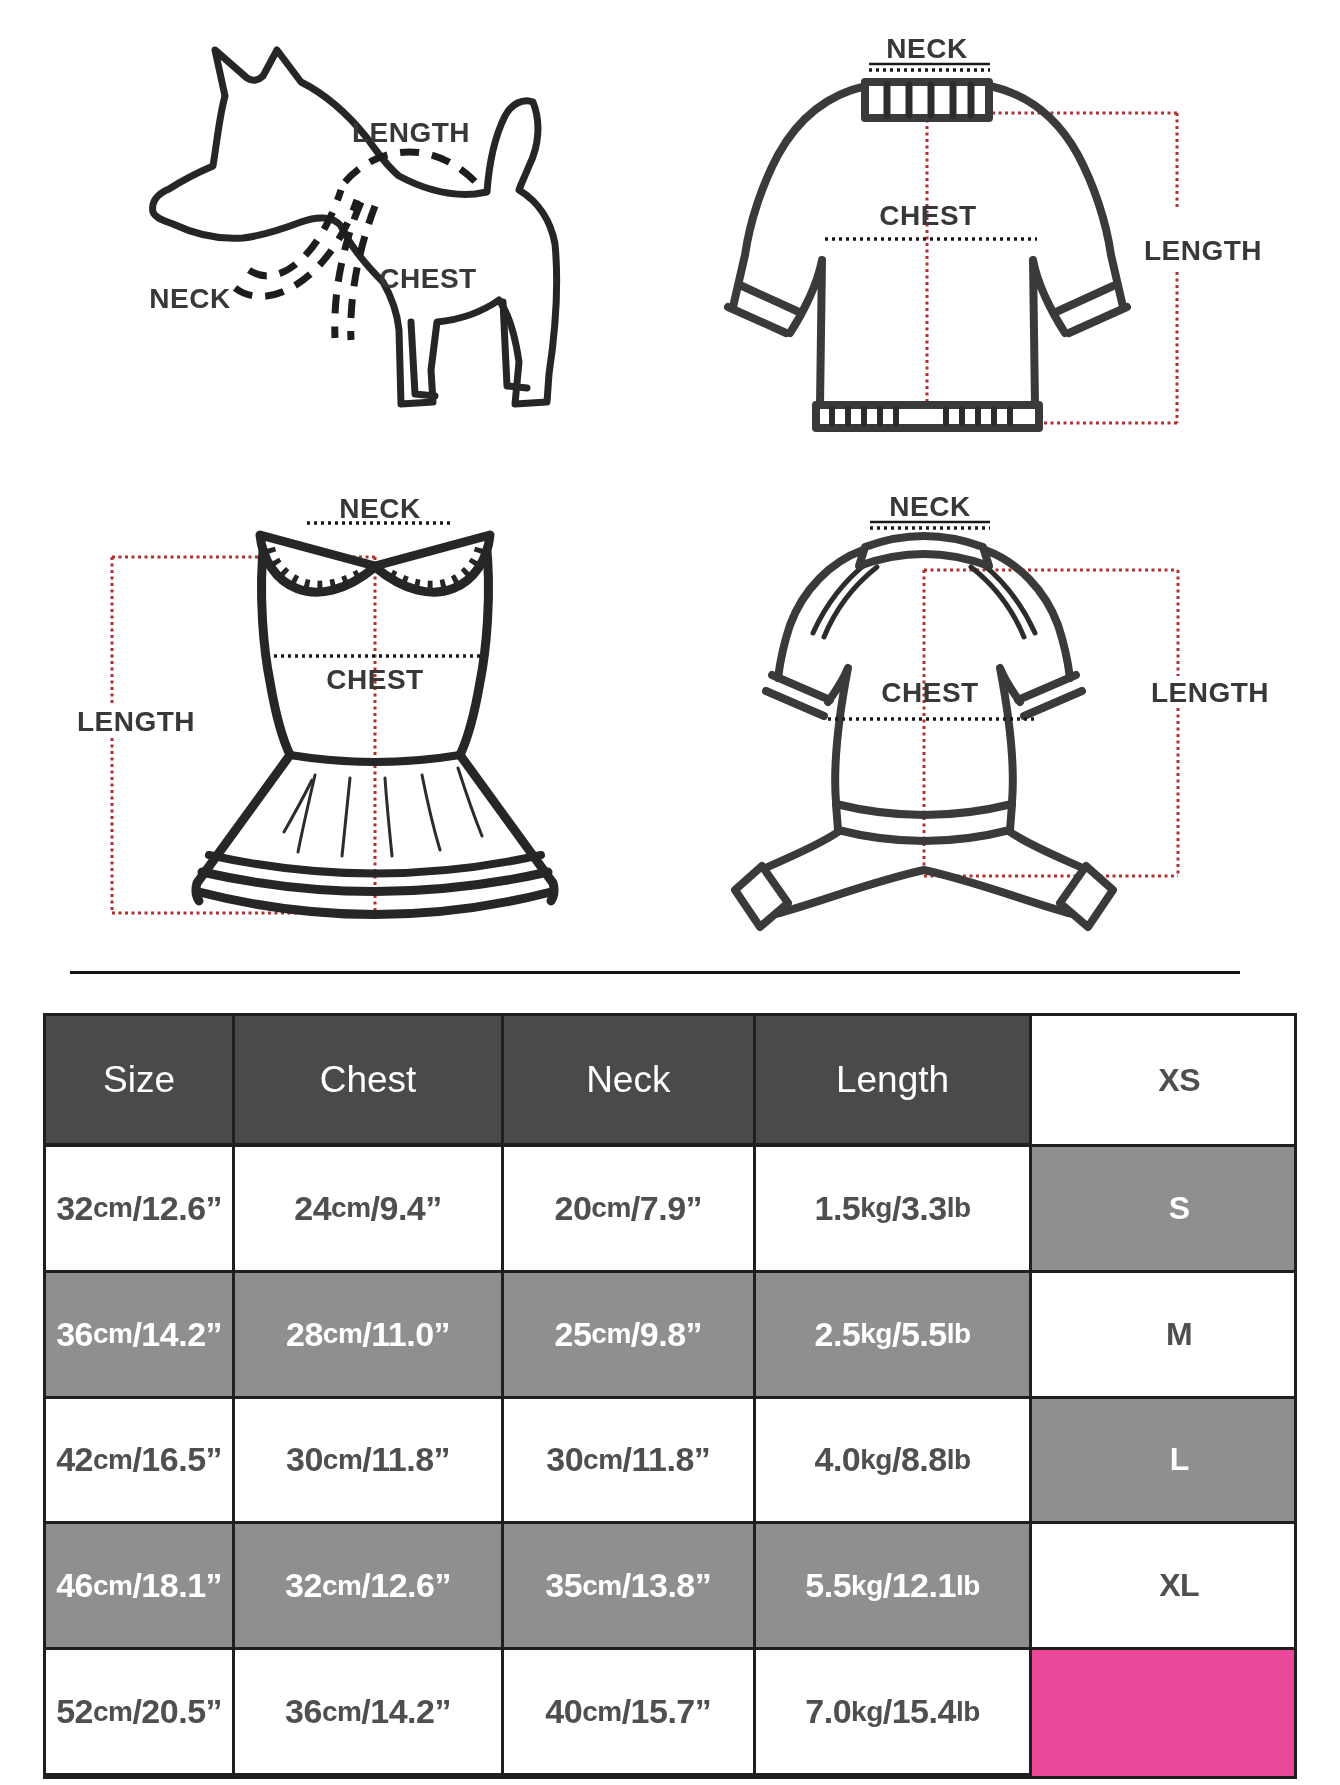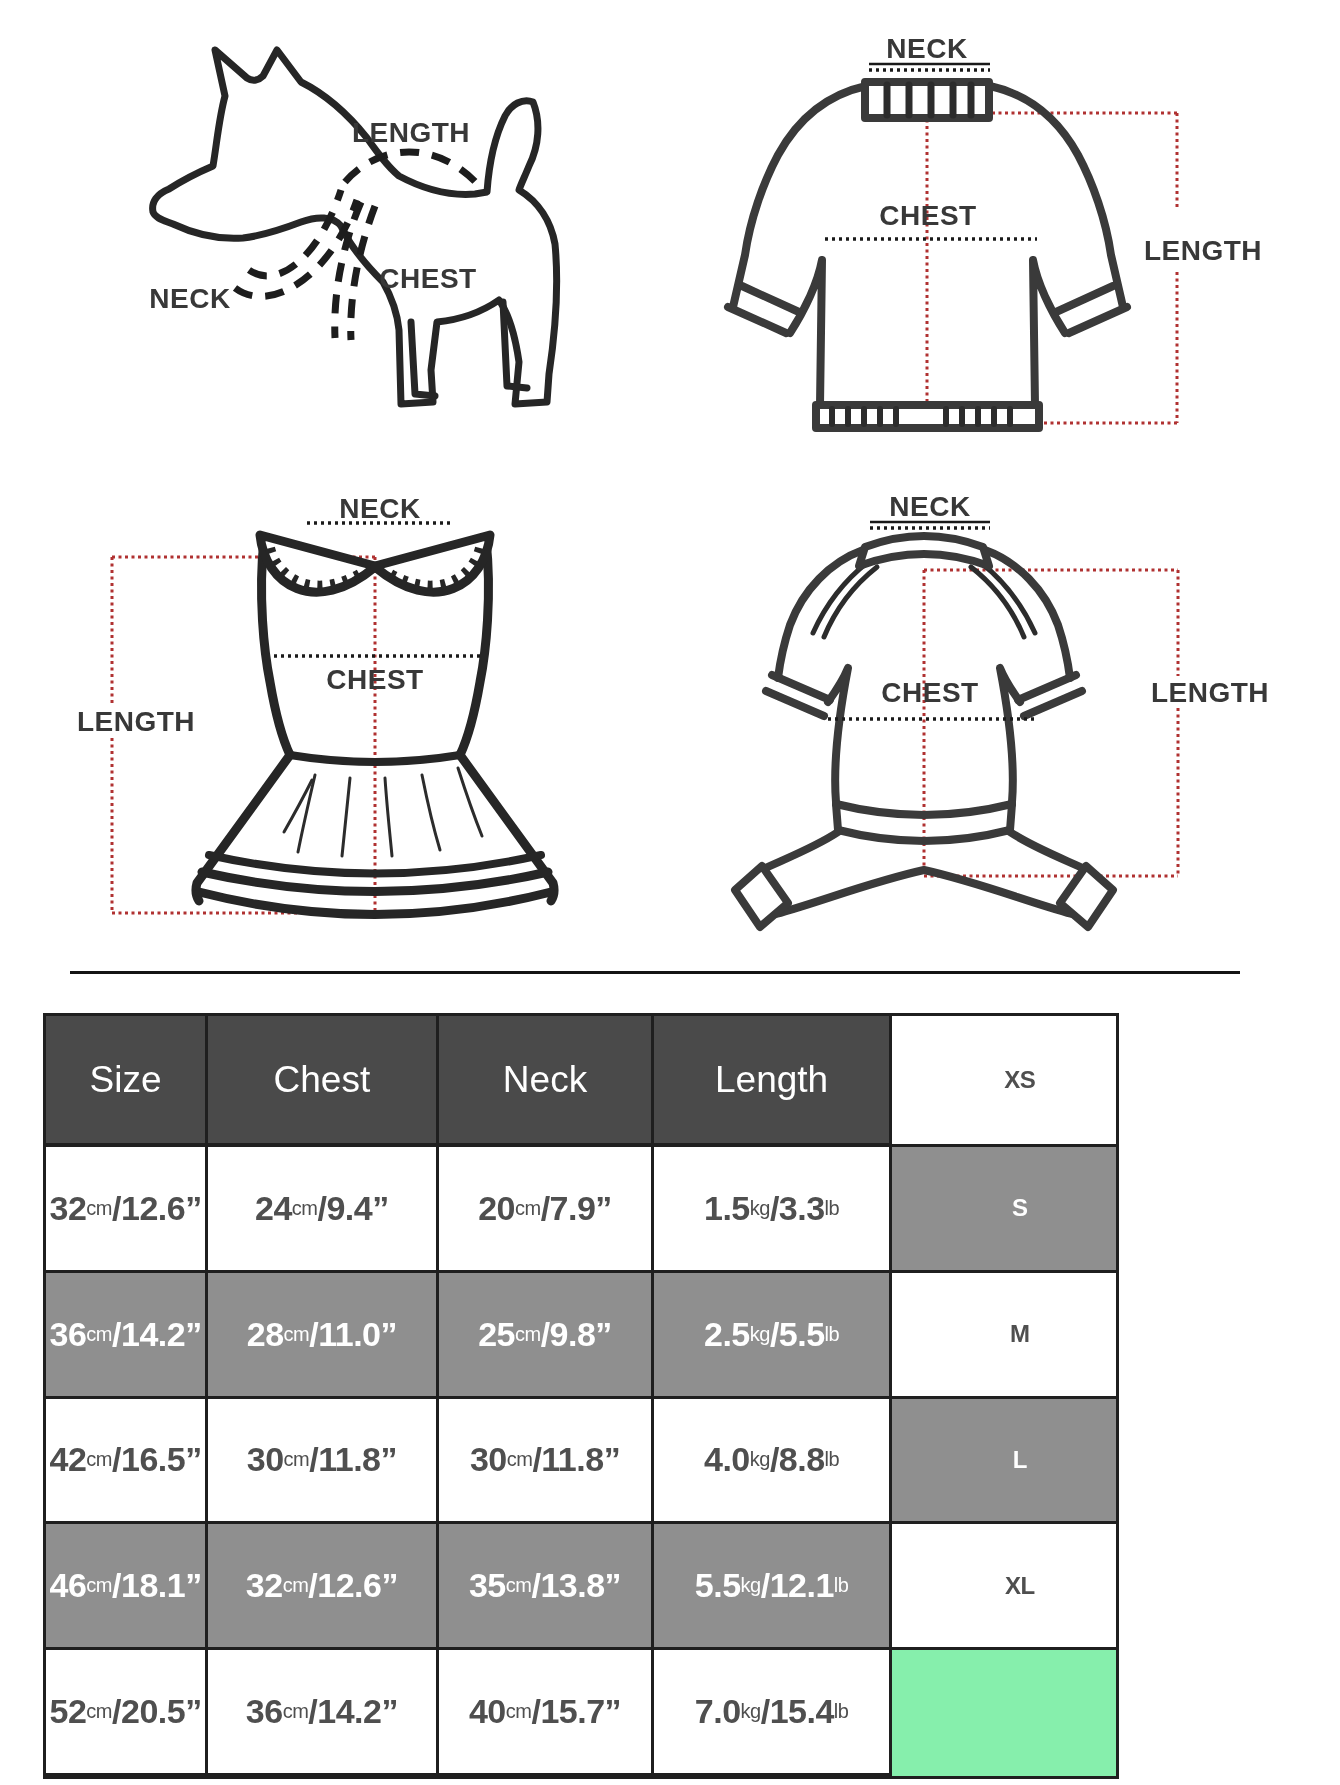--- a/index.html
+++ b/index.html
@@ -22,42 +22,42 @@
   .hair{fill:none;stroke:#2c2c2c;stroke-width:3;stroke-linecap:round;}
   .dashed{fill:none;stroke:#1d1d1d;stroke-width:7;stroke-dasharray:19 13;stroke-linecap:butt;}
   .dotted{fill:none;stroke:#1a1a1a;stroke-width:3.5;stroke-dasharray:3 4;}
   .solidline{fill:none;stroke:#1a1a1a;stroke-width:2.5;}
   .redline{fill:none;stroke:var(--accent-red);stroke-width:3;stroke-dasharray:3 3.5;}
   .whitefill{fill:#fff;}
 
   #divider{position:absolute;left:70px;top:971px;width:1170px;height:3px;background:#141414;}
 
   #size-table{
-    position:absolute;left:43px;top:1013px;width:1076px;height:766px;
+    position:absolute;left:43px;top:1013px;width:1254px;height:766px;
     display:grid;
     grid-template-columns:15.16% 21.53% 20.18% 22.17% 20.96%;
     grid-template-rows:131px repeat(5,1fr);
     border:3px solid var(--line);
-    background:#86efac;
+    background:#ec4899;
   }
   .cell{
     display:flex;align-items:center;justify-content:center;
     border-right:3px solid var(--line);
     border-bottom:3px solid var(--line);
     font-weight:bold;font-size:34px;color:#4f4f4f;letter-spacing:-0.5px;
     background:#fff;
   }
   .cell:nth-child(5n){border-right:none;}
   .cell.header{
     background:var(--header-bg);color:#fff;font-weight:normal;
     font-size:37px;letter-spacing:0px;border-bottom-width:4px;
   }
   .cell.shaded{background:var(--shaded-bg);color:#fff;}
-  .cell.size-col{font-size:24px;padding-left:32px;}
-  .cell .u{font-size:20px;font-weight:normal;}
+  .cell.size-col{font-size:32px;padding-left:32px;}
+  .cell .u{font-size:28px;font-weight:bold;}
 </style>
 </head>
 <body>
 
 <div id="page">
 
   <svg style="left:95px;top:30px;" width="490" height="400" viewBox="0 0 490 400">
     <g>
       <path class="outline" d="
         M58,182

